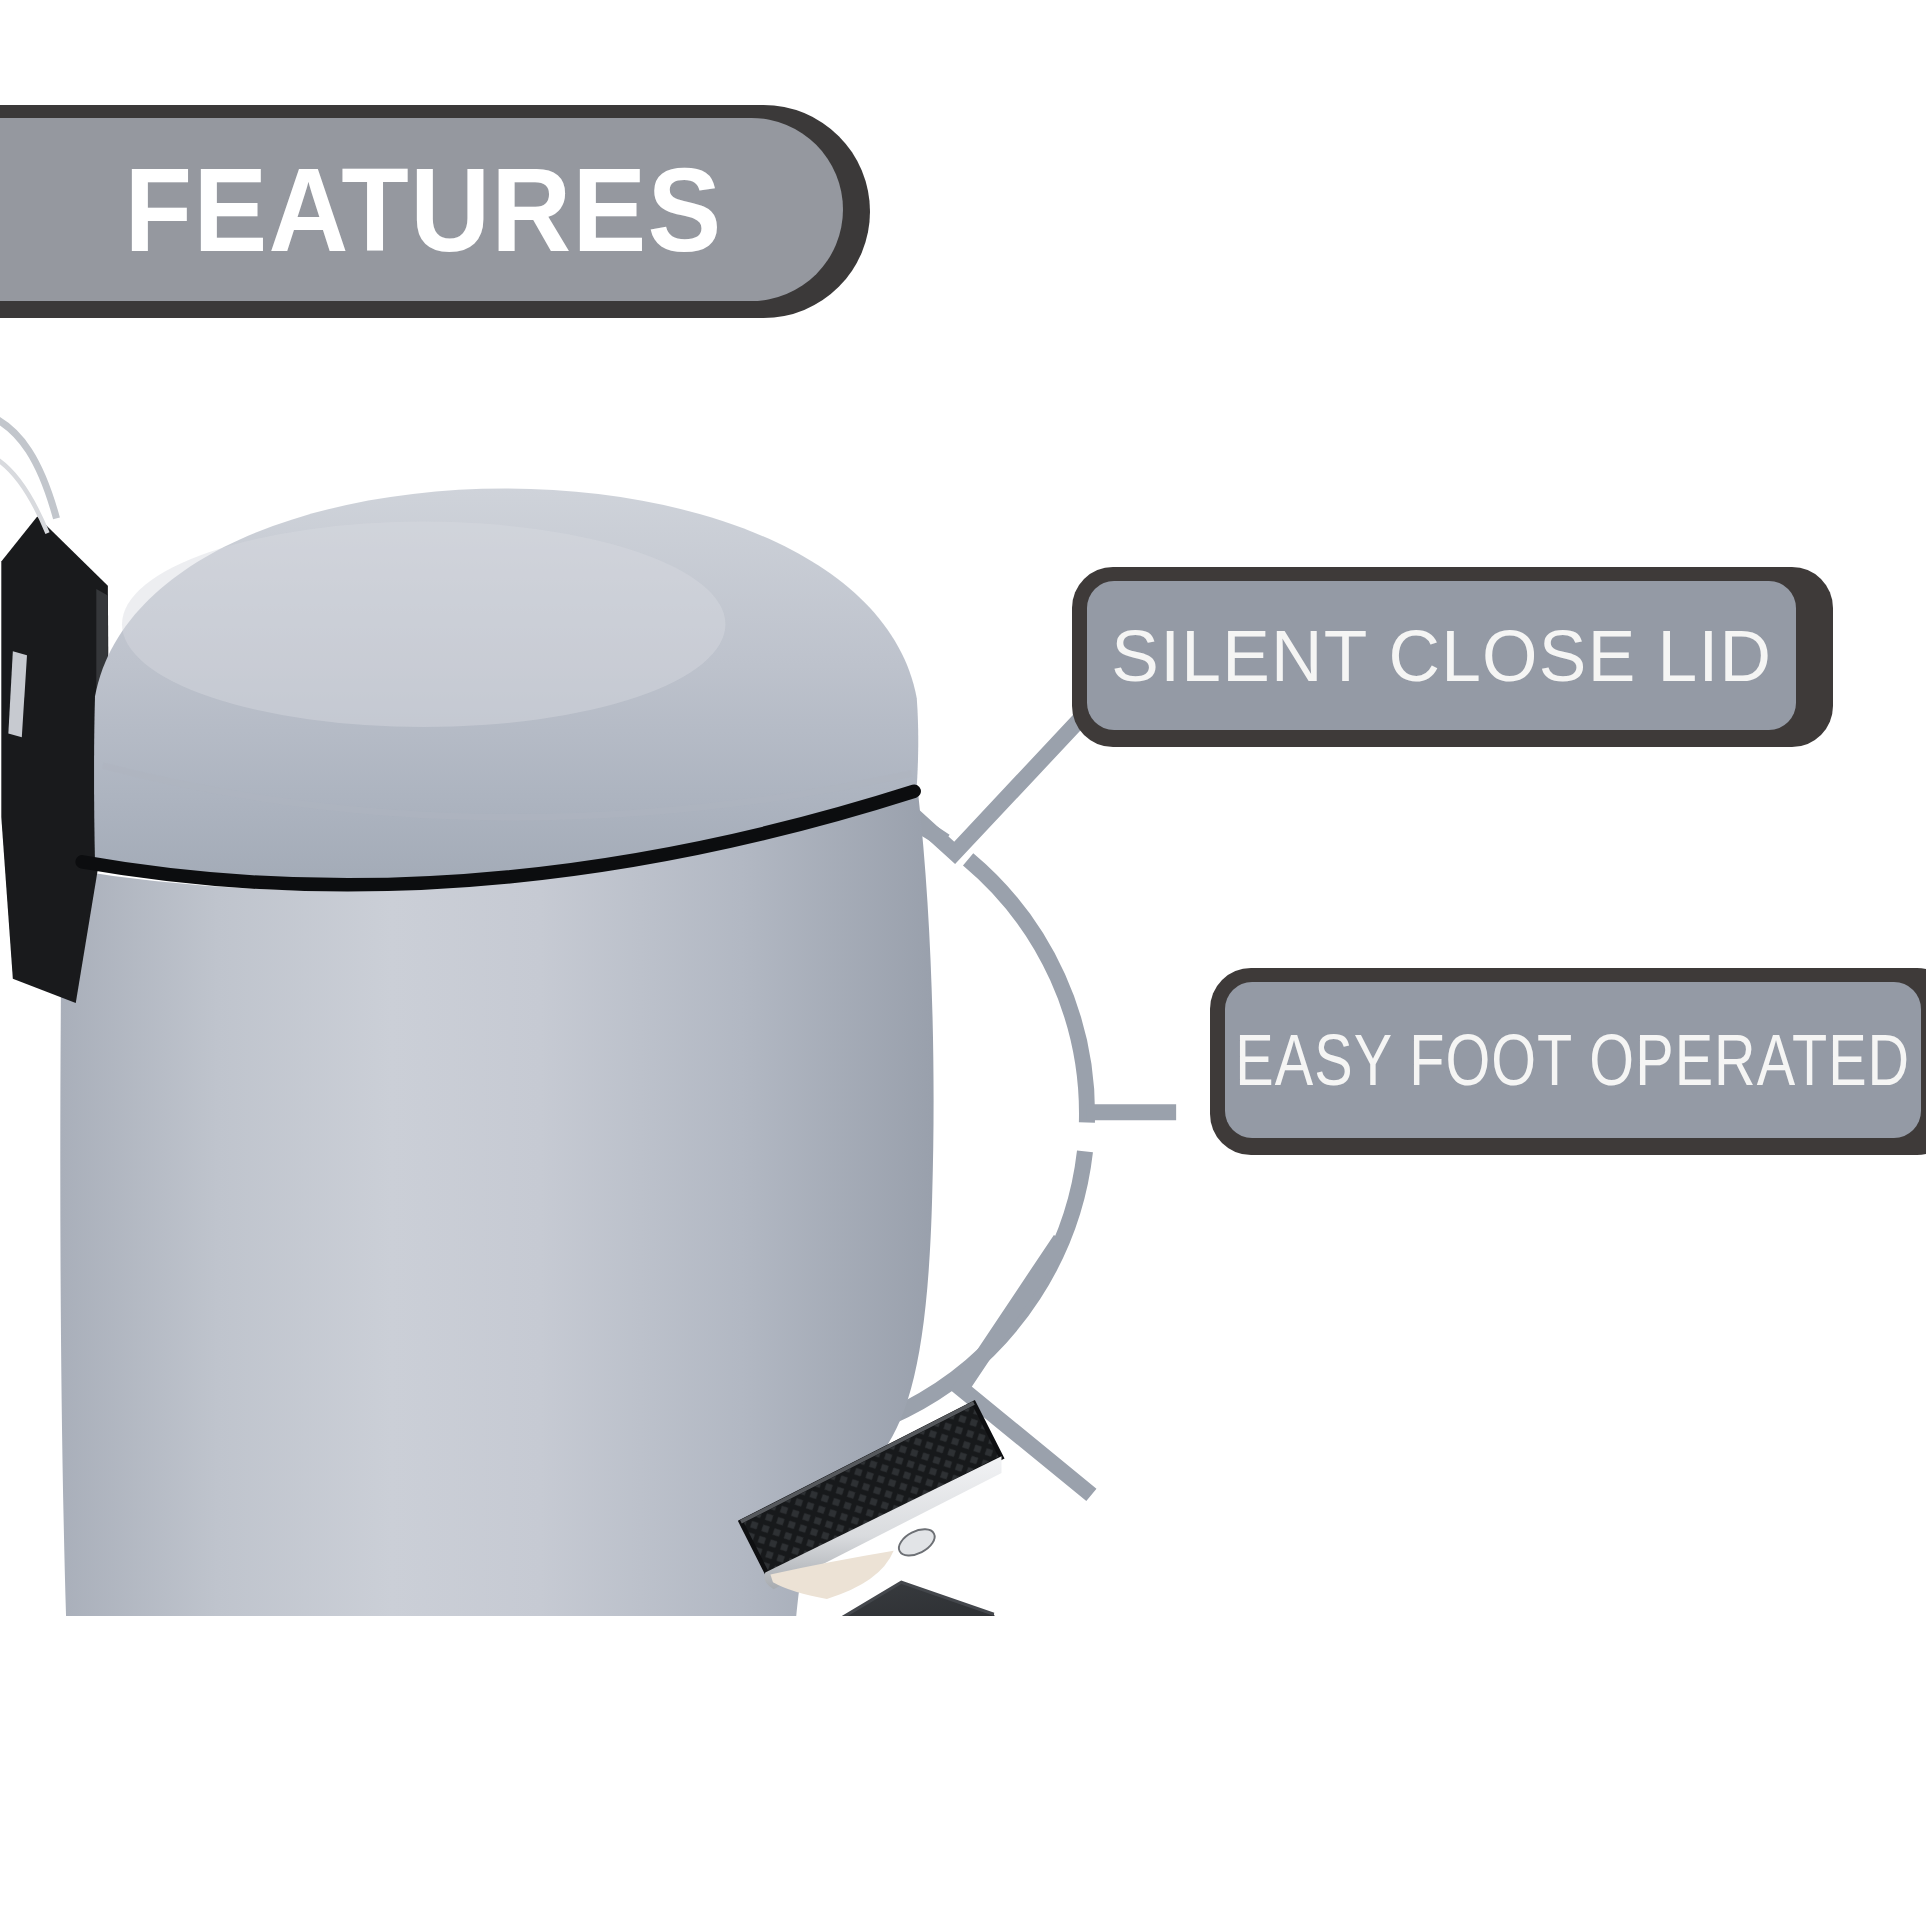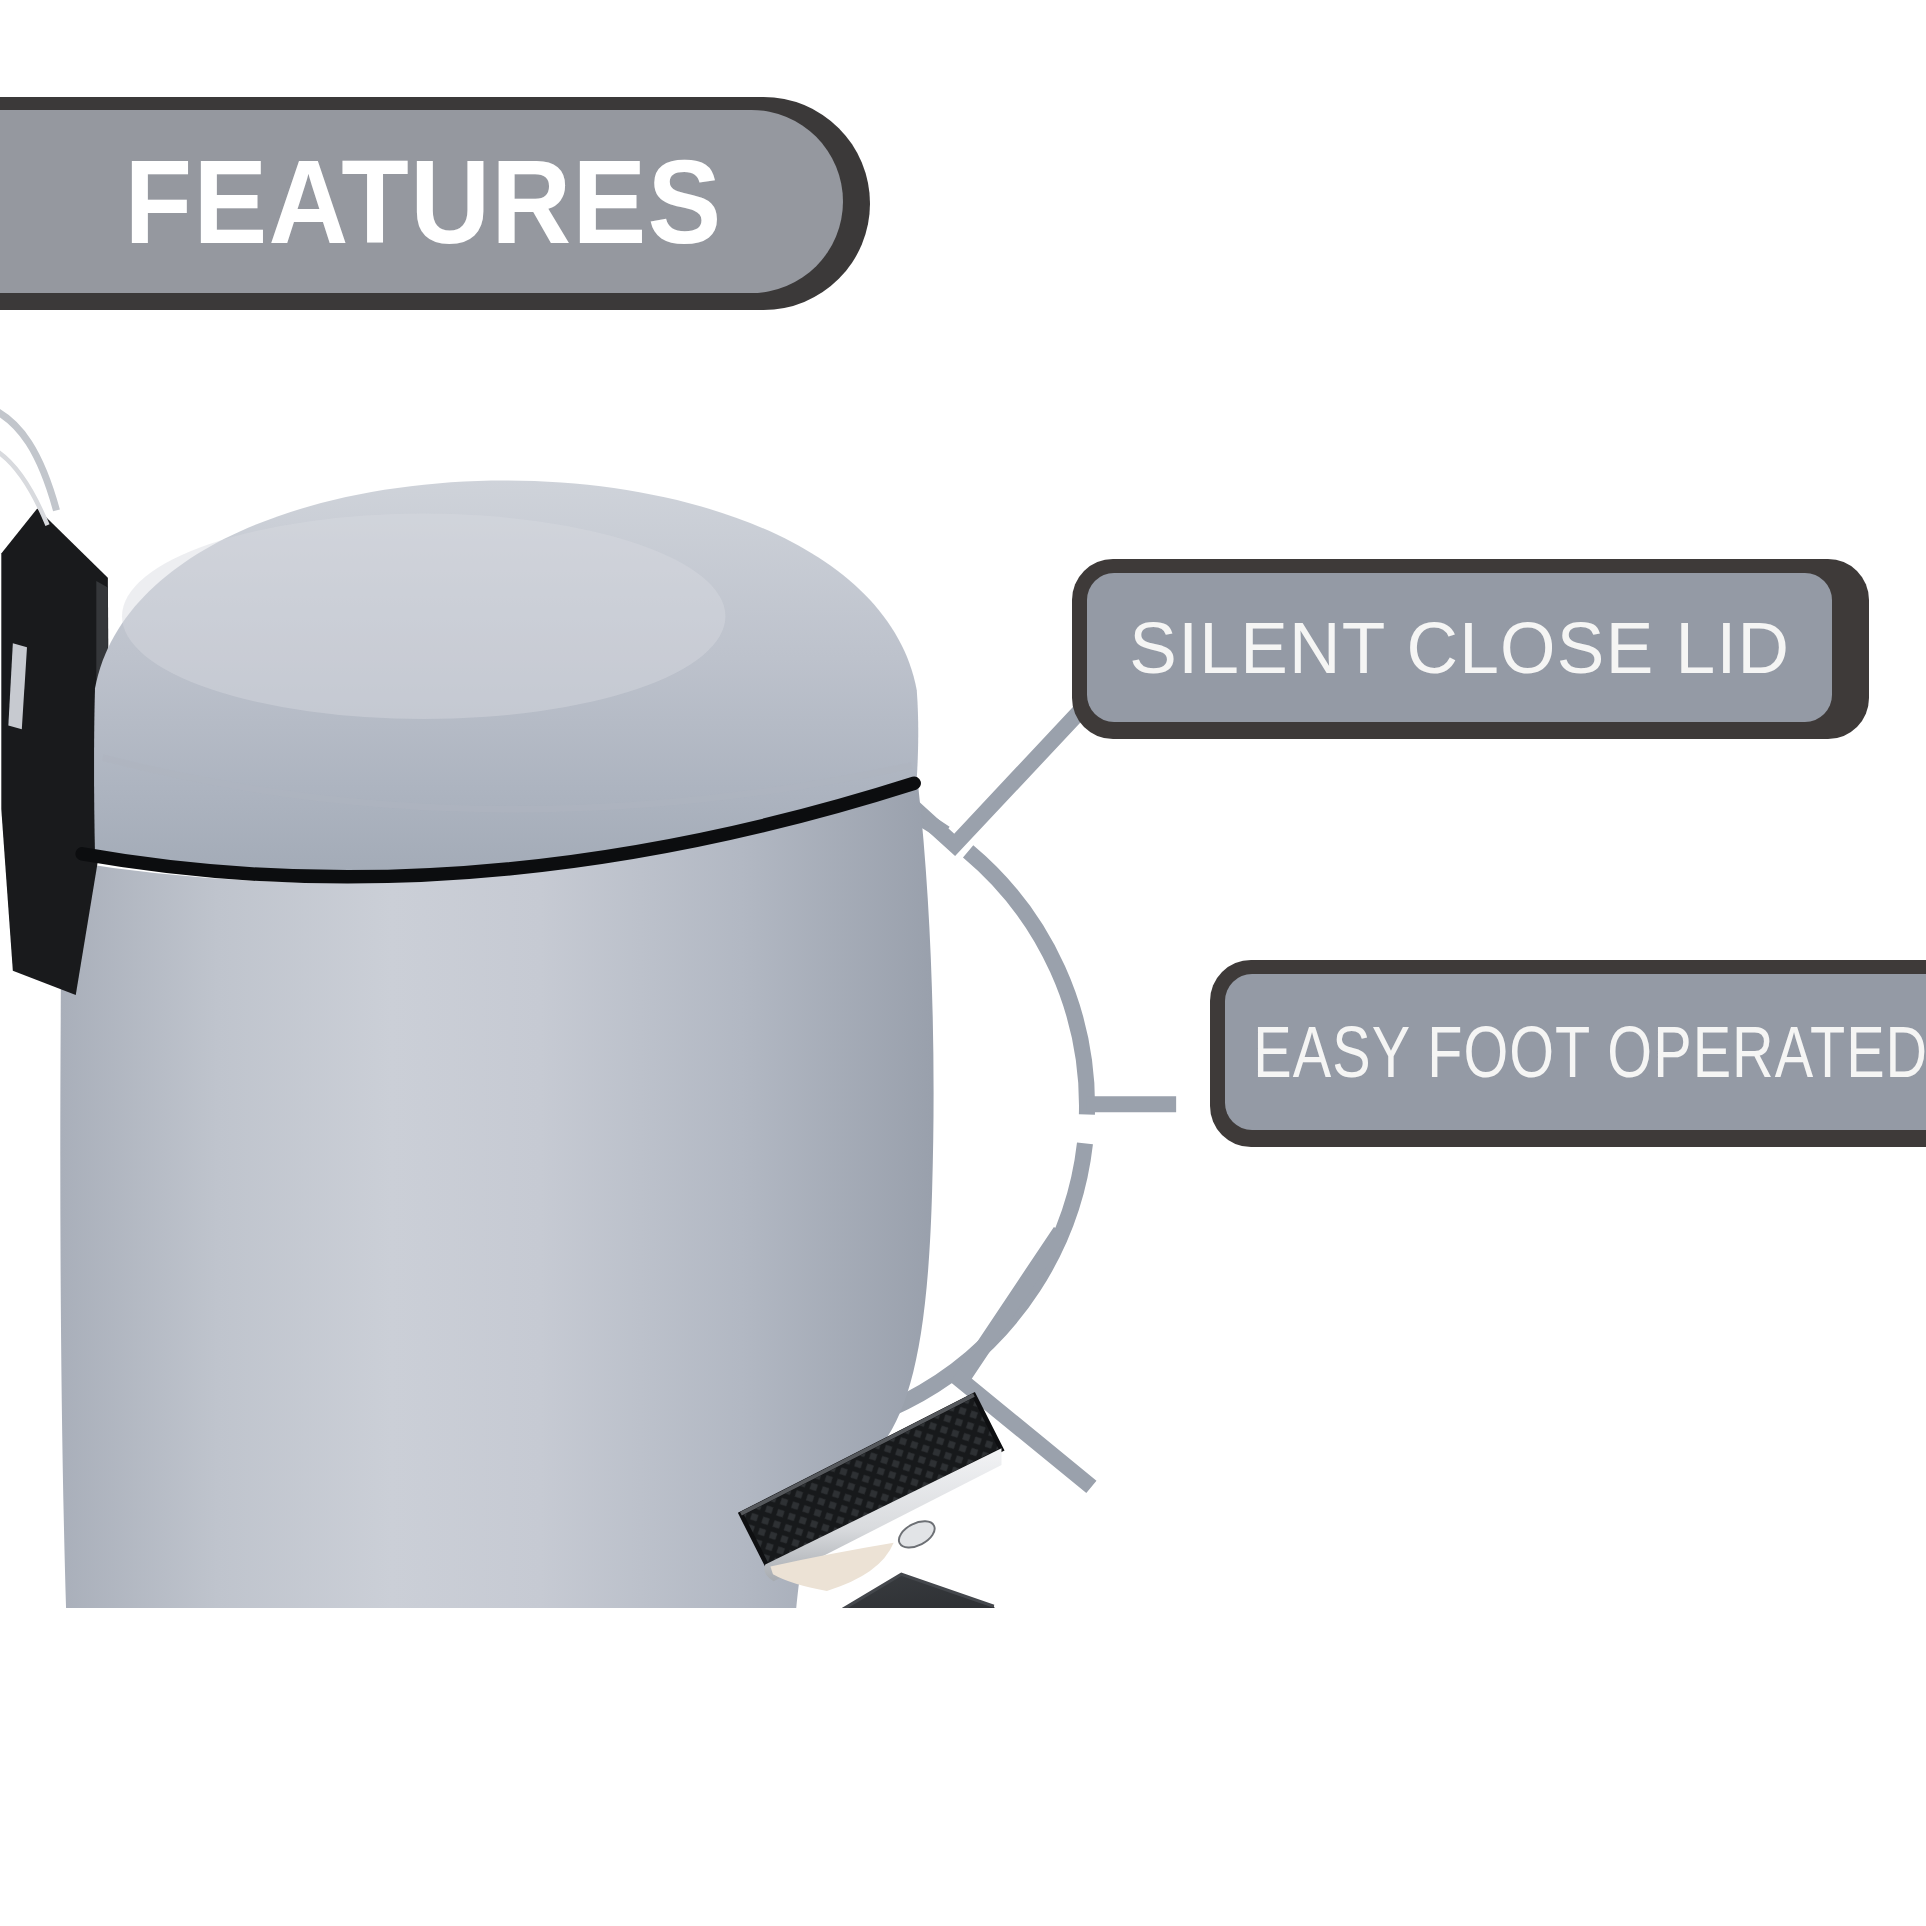--- a/index.html
+++ b/index.html
@@ -1,18 +1,18 @@
 <!DOCTYPE html>
 <html style="font-size:10.3px"><head>
 <meta charset="utf-8">
 <style>
   html,body{margin:0;padding:0;background:#ffffff;}
   #stage{
     position:relative;width:1926px;height:1608px;overflow:hidden;
-    background:#ffffff;font-family:"Liberation Sans",sans-serif;
+    background:#ffffff;font-family:"Liberation Sans",sans-serif;margin-top:8px;
   }
   #scene{position:absolute;left:0;top:0;width:1926px;height:1926px;}
 
   
   .title-pill{
     position:absolute;left:-51px;top:97px;width:921px;height:213px;
     background:#3b3939;border-radius:0 113px 113px 0;z-index:3;
   }
   .title-pill .inner{
     position:absolute;top:13px;right:27px;bottom:17.3px;left:51px;
@@ -20,21 +20,21 @@
     display:flex;align-items:center;
   }
   .title-pill .txt{
     font-size:119px;font-weight:bold;color:#ffffff;
     letter-spacing:1.3px;white-space:nowrap;padding-left:134px;
     transform:scaleX(0.93);transform-origin:left center;
   }
 
   
   .callout{
-    position:absolute;background:#3e3a39;border-radius:41px;z-index:3;padding-left:36px;
+    position:absolute;background:#3e3a39;border-radius:41px;z-index:3;
   }
   .callout .inner{
     position:absolute;top:14px;right:37px;bottom:16.7px;left:14.8px;
     background:#949aa5;border-radius:27px;
     display:flex;align-items:center;justify-content:center;
   }
   .callout .txt{
     font-size:72px;font-weight:400;color:#f5f5f4;
     letter-spacing:1.3px;white-space:nowrap;
   }

